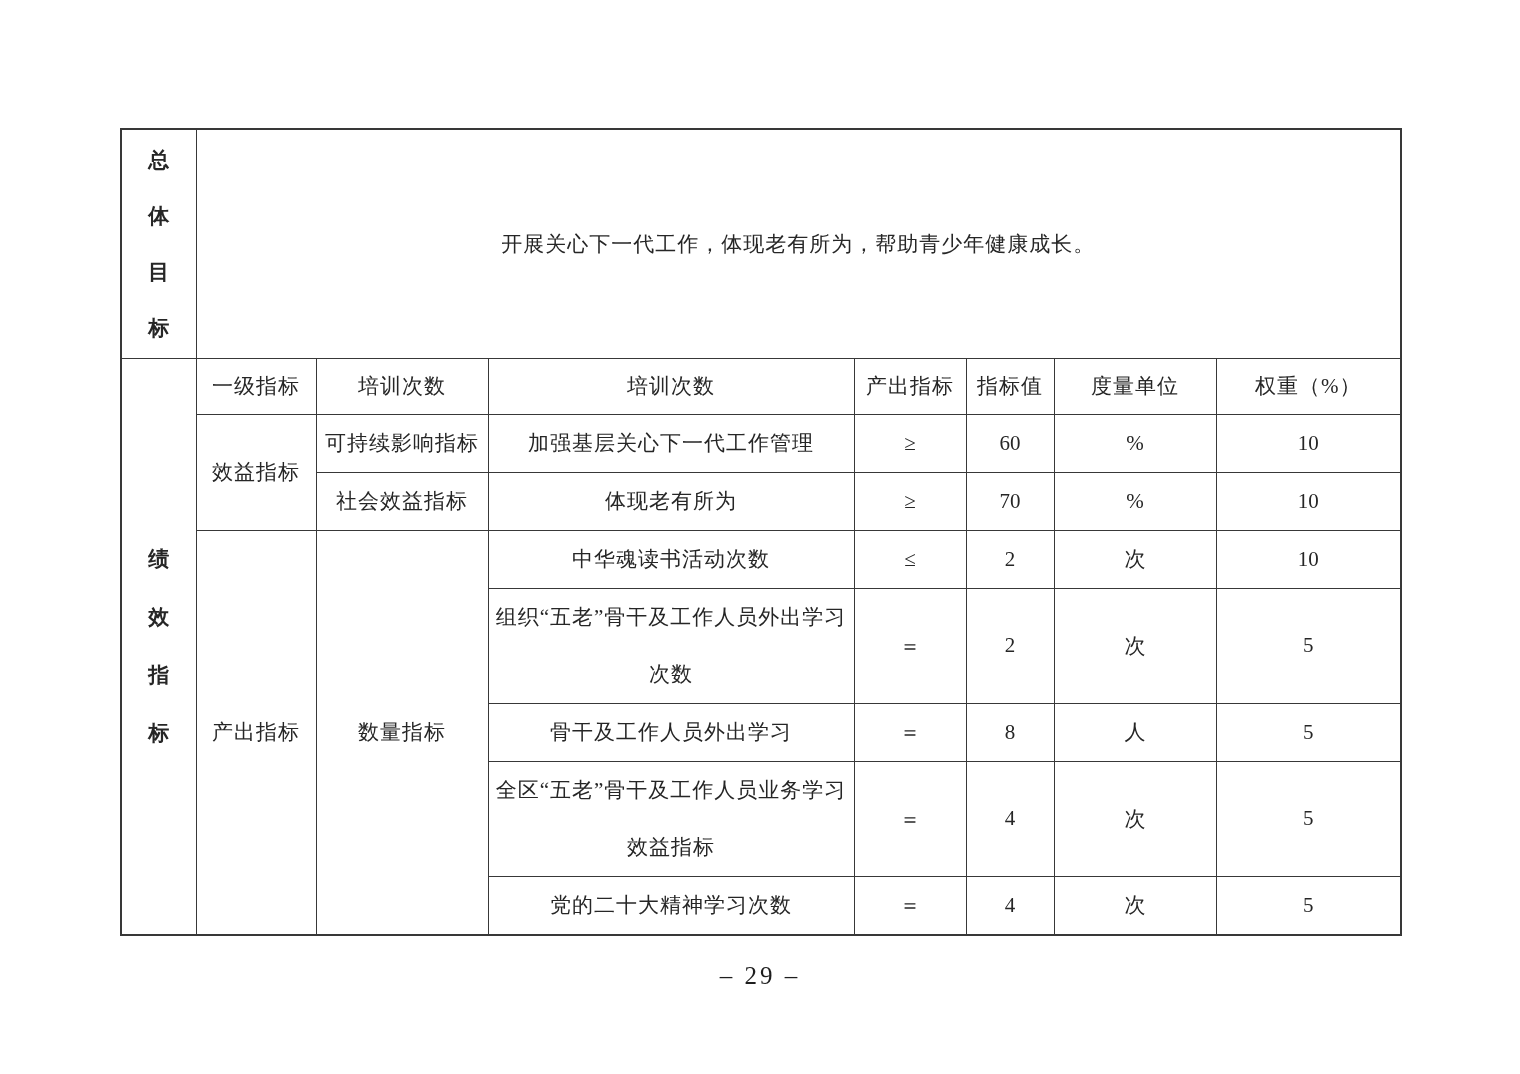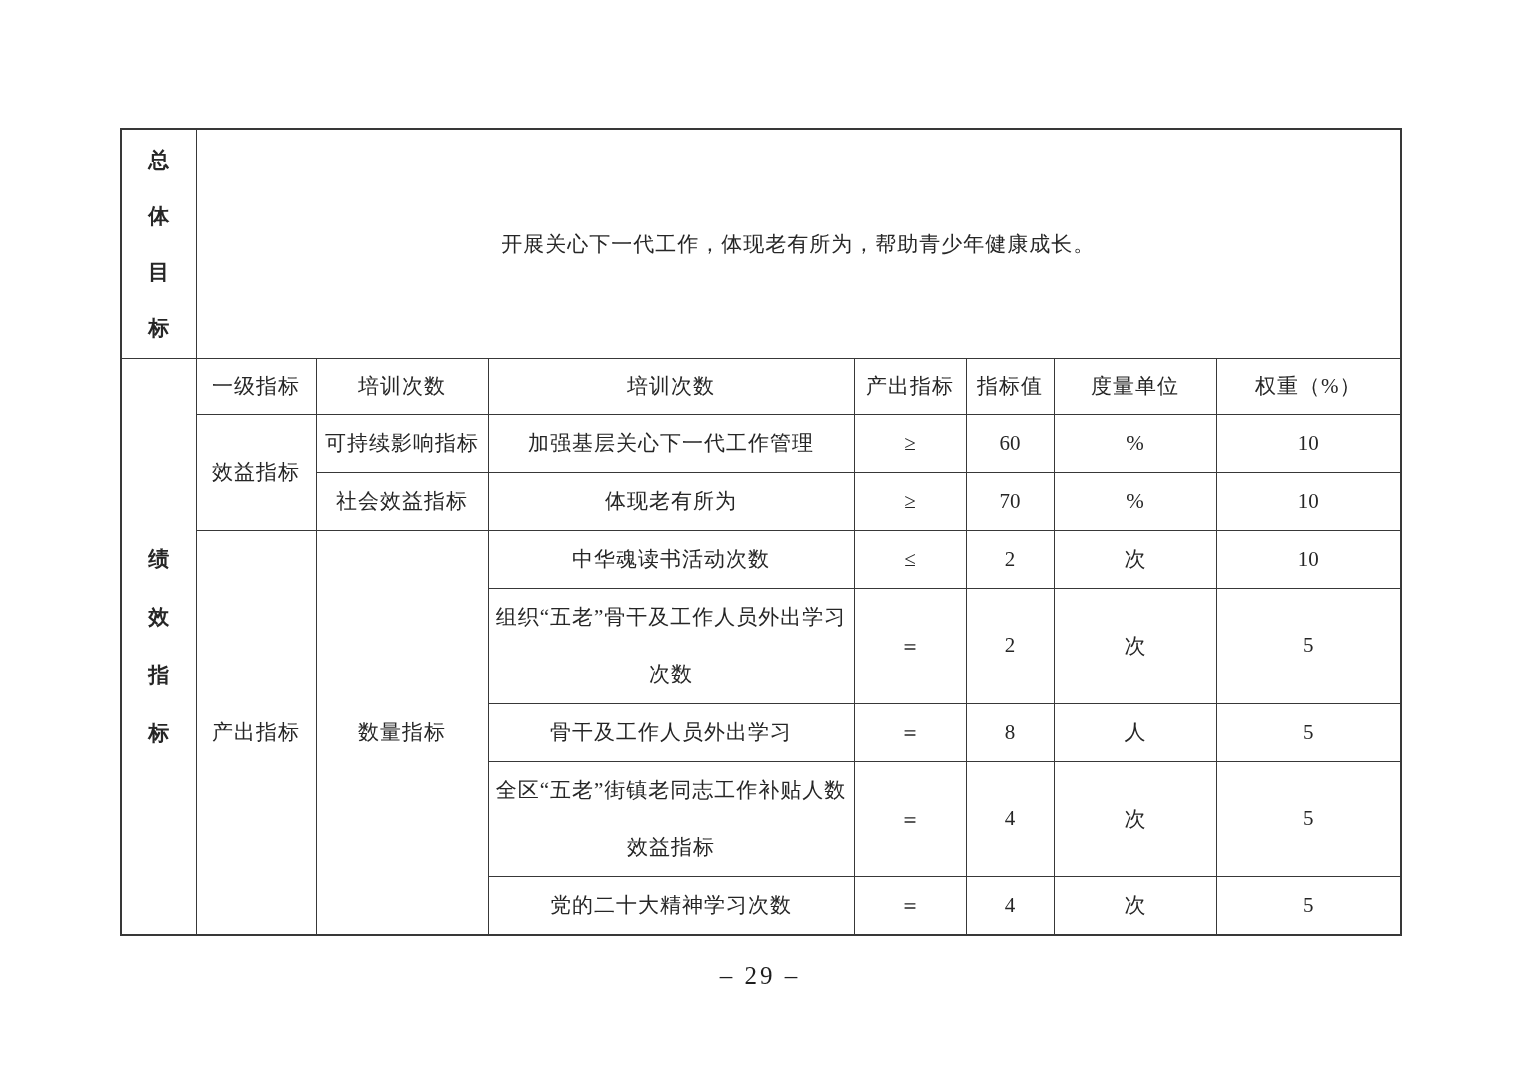--- a/index.html
+++ b/index.html
@@ -162,21 +162,21 @@
     <tr class="r-s">
       <td class="l3">骨干及工作人员外出学习</td>
       <td>＝</td>
       <td>8</td>
       <td>人</td>
       <td>5</td>
     </tr>
 
     <tr class="r-d">
       <td class="l3">
-        <span>全区“五老”街镇老同志工作补贴人数</span>
+        <span>全区“五老”骨干及工作人员业务学习</span>
         <span>效益指标</span>
       </td>
       <td>＝</td>
       <td>4</td>
       <td>次</td>
       <td>5</td>
     </tr>
 
     <tr class="r-s">
       <td class="l3">党的二十大精神学习次数</td>

